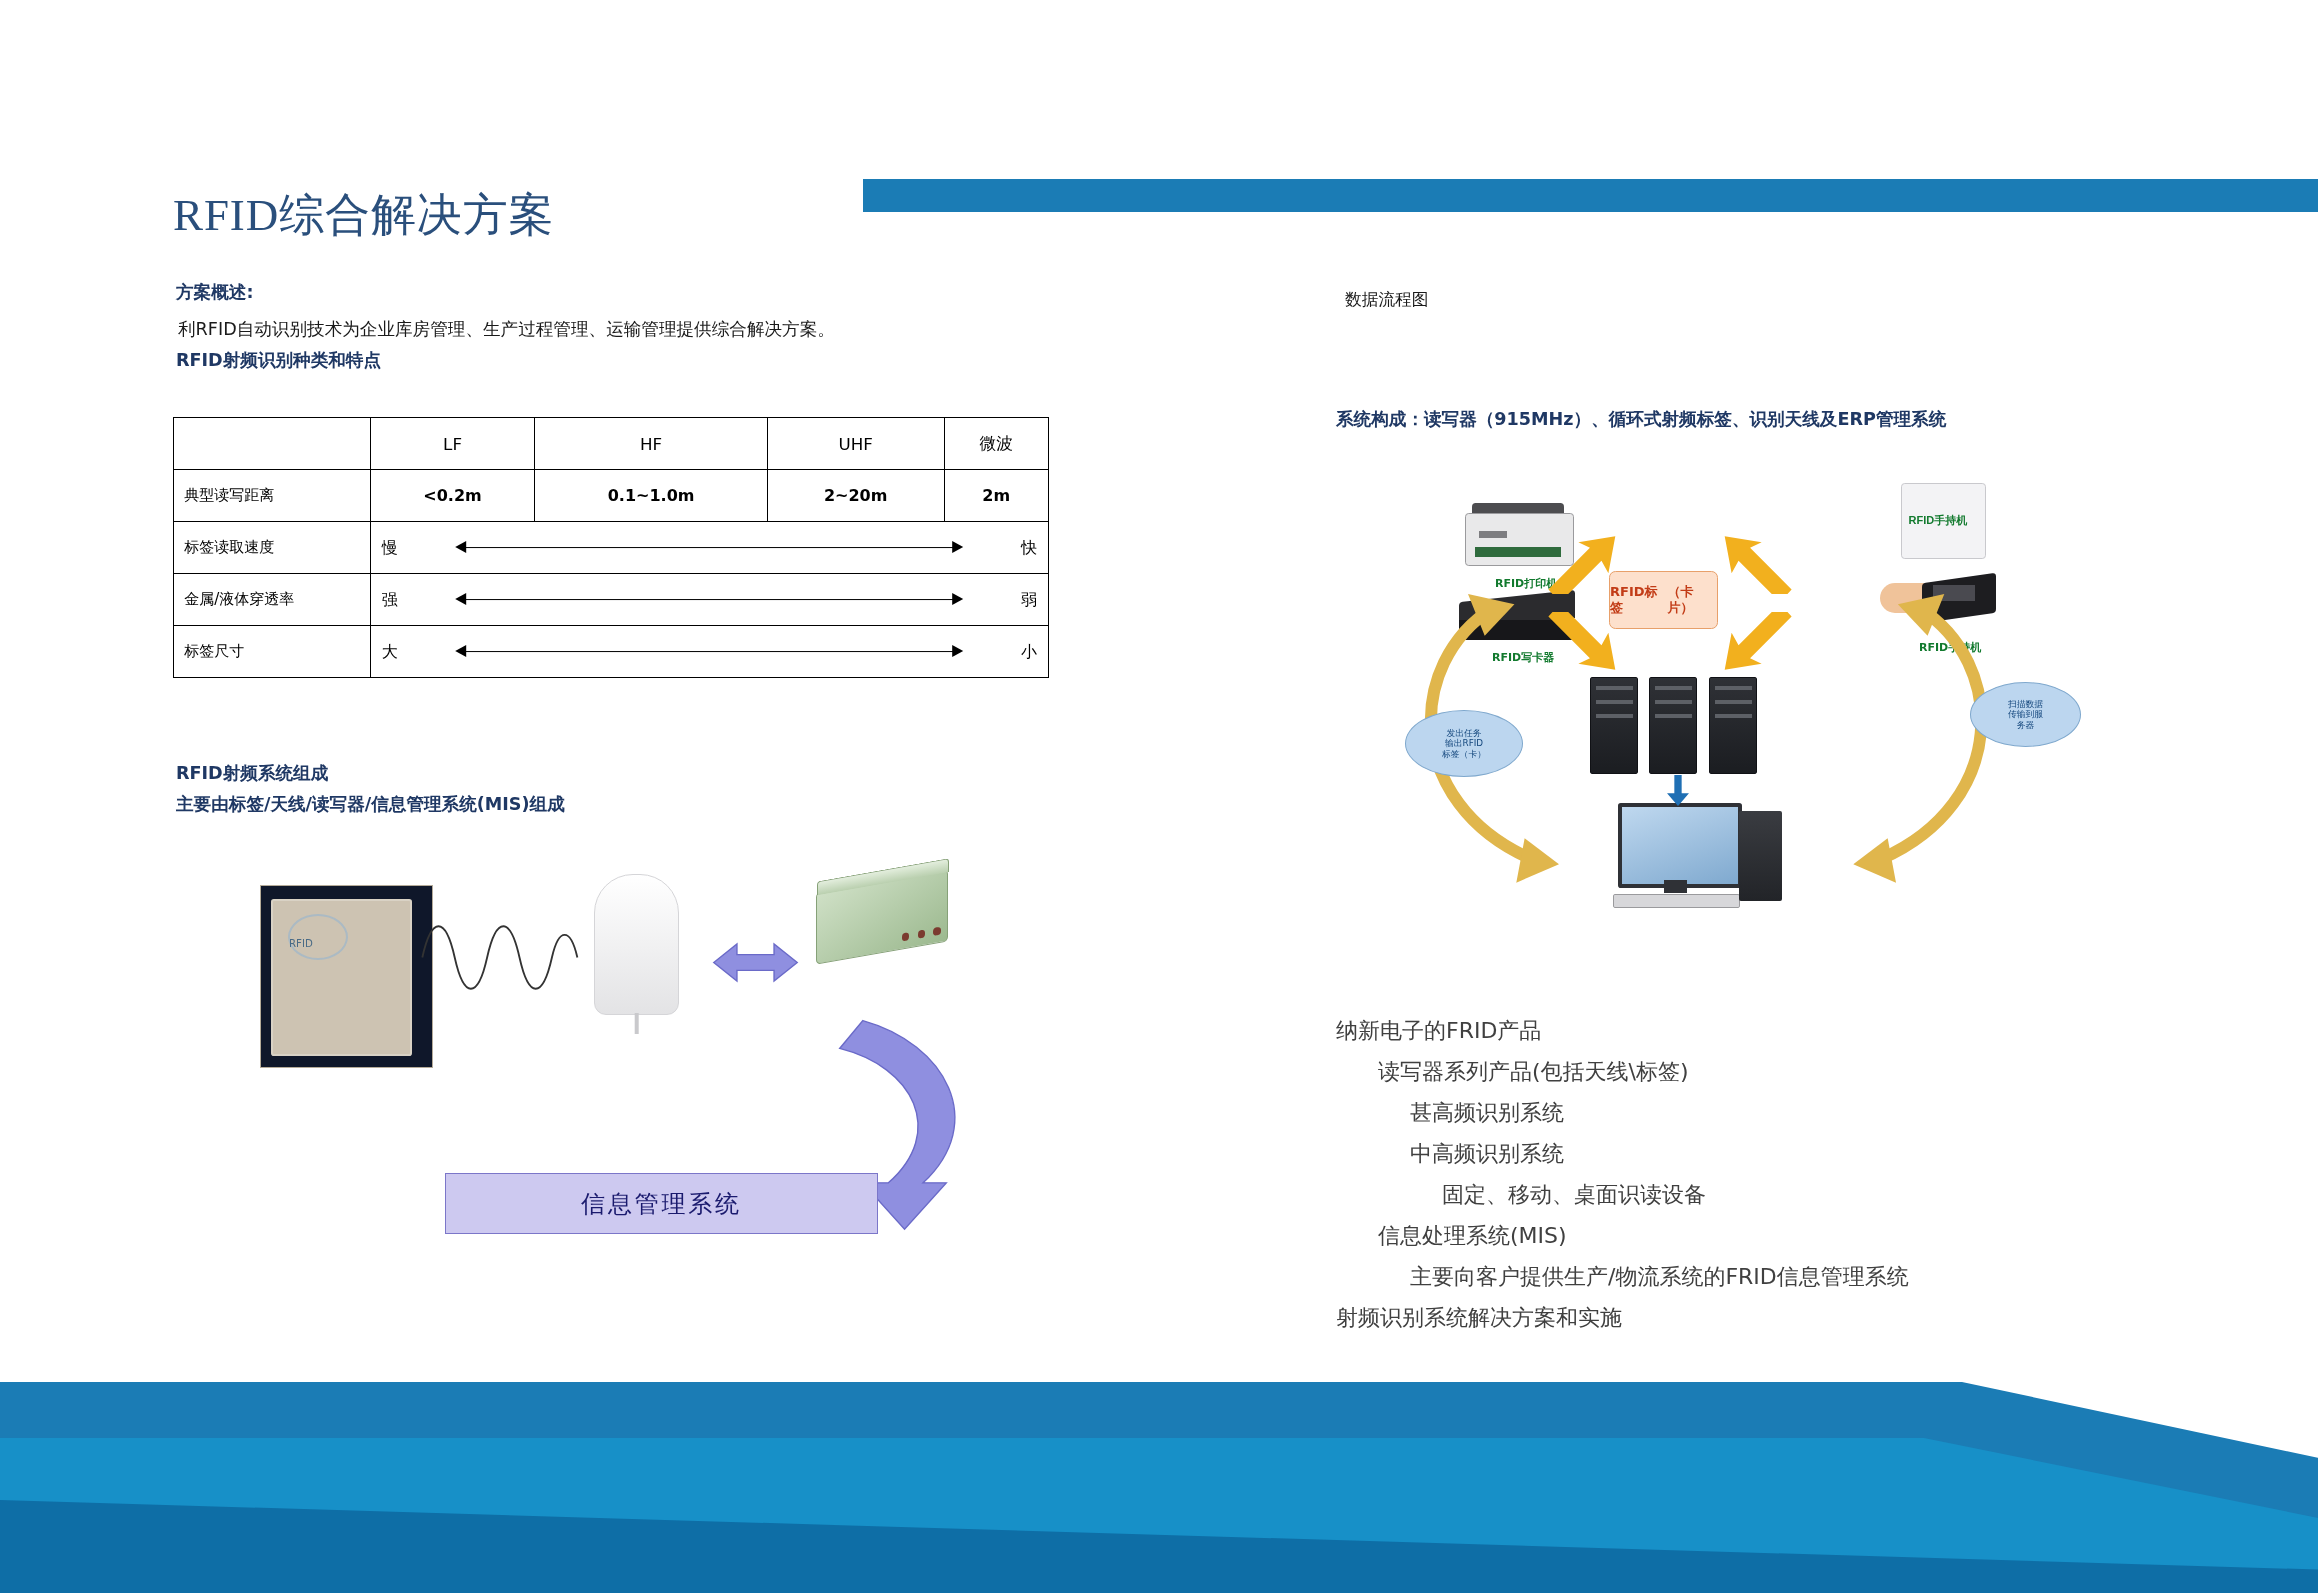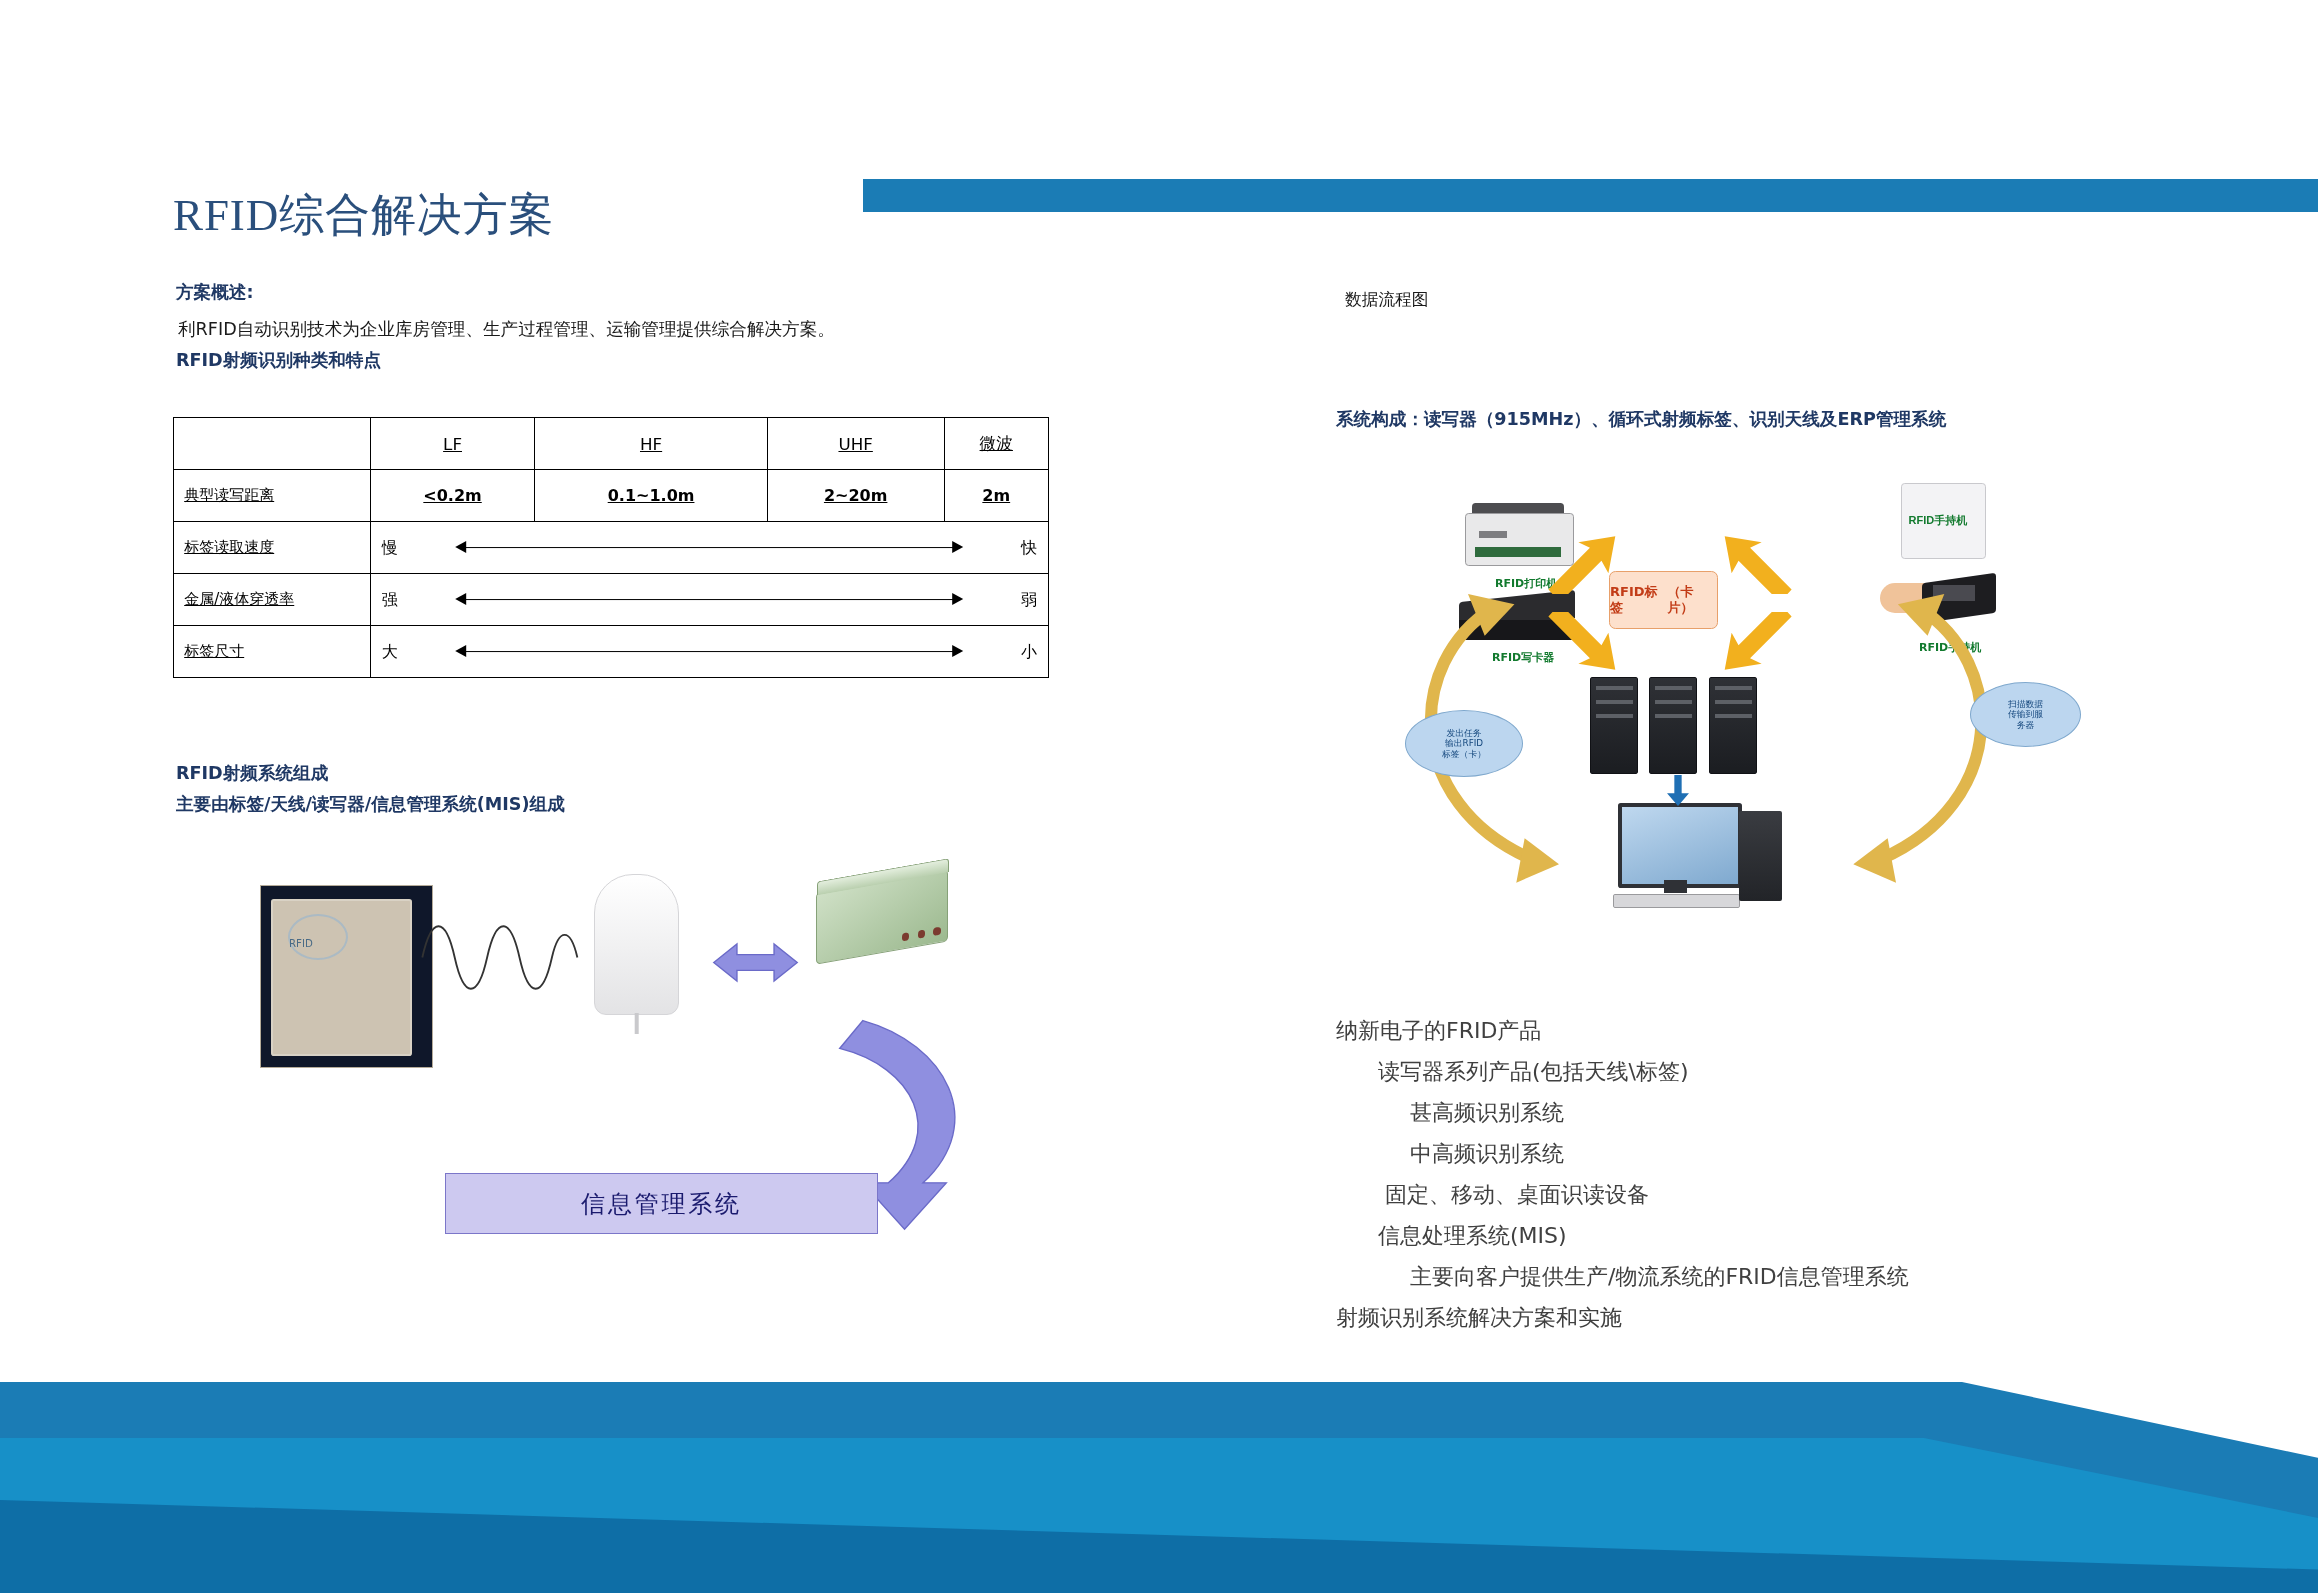--- a/index.html
+++ b/index.html
@@ -60,21 +60,20 @@
     border-collapse:collapse;
     font-family:"DejaVu Sans", sans-serif;
   }
   .tbl td,.tbl th{
     border:0.9px solid #000;
     height:51px;
     text-align:center;
     font-size:16px;
     color:#000;
     padding:0 4.6px;
-    text-decoration:underline;
   }
   .tbl .hdr{font-size:16.7px;font-weight:normal;}
   .tbl .rowlab{font-size:15px;text-align:left;padding-left:10.2px;width:181px;}
   .tbl .b{font-weight:bold;}
   .arrowcell{position:relative;}
   .arrowcell .lt{position:absolute;left:11px;top:50%;transform:translateY(-50%);font-size:16px;}
   .arrowcell .rt{position:absolute;right:11px;top:50%;transform:translateY(-50%);font-size:16px;}
   .arrowcell .bar{
     position:absolute;left:50%;top:50%;transform:translate(-50%,-50%);
     width:72%;height:1.9px;background:#000;
@@ -187,21 +186,21 @@
   .pc .tower{position:absolute;left:121px;top:8.3px;width:43px;height:90px;background:linear-gradient(180deg,#3a3c41,#222428);border-radius:1.9px;}
 
   .yarrow{position:absolute;}
 
   
   .rt-list{position:absolute;left:1336px;top:1016px;font-family:"DejaVu Sans",sans-serif;}
   .rt-list div{font-size:22px;color:#404040;white-space:nowrap;margin-bottom:11px;}
   .i0{margin-left:0;}
   .i1{margin-left:42px;}
   .i2{margin-left:74px;}
-  .i3{margin-left:49px;}
+  .i3{margin-left:106px;}
 </style>
 </head>
 <body>
 
 <div class="top-bar"></div>
 <div class="bottom-band">
   <div class="b1"></div>
   <div class="b2"></div>
   <div class="b3"></div>
 </div>

